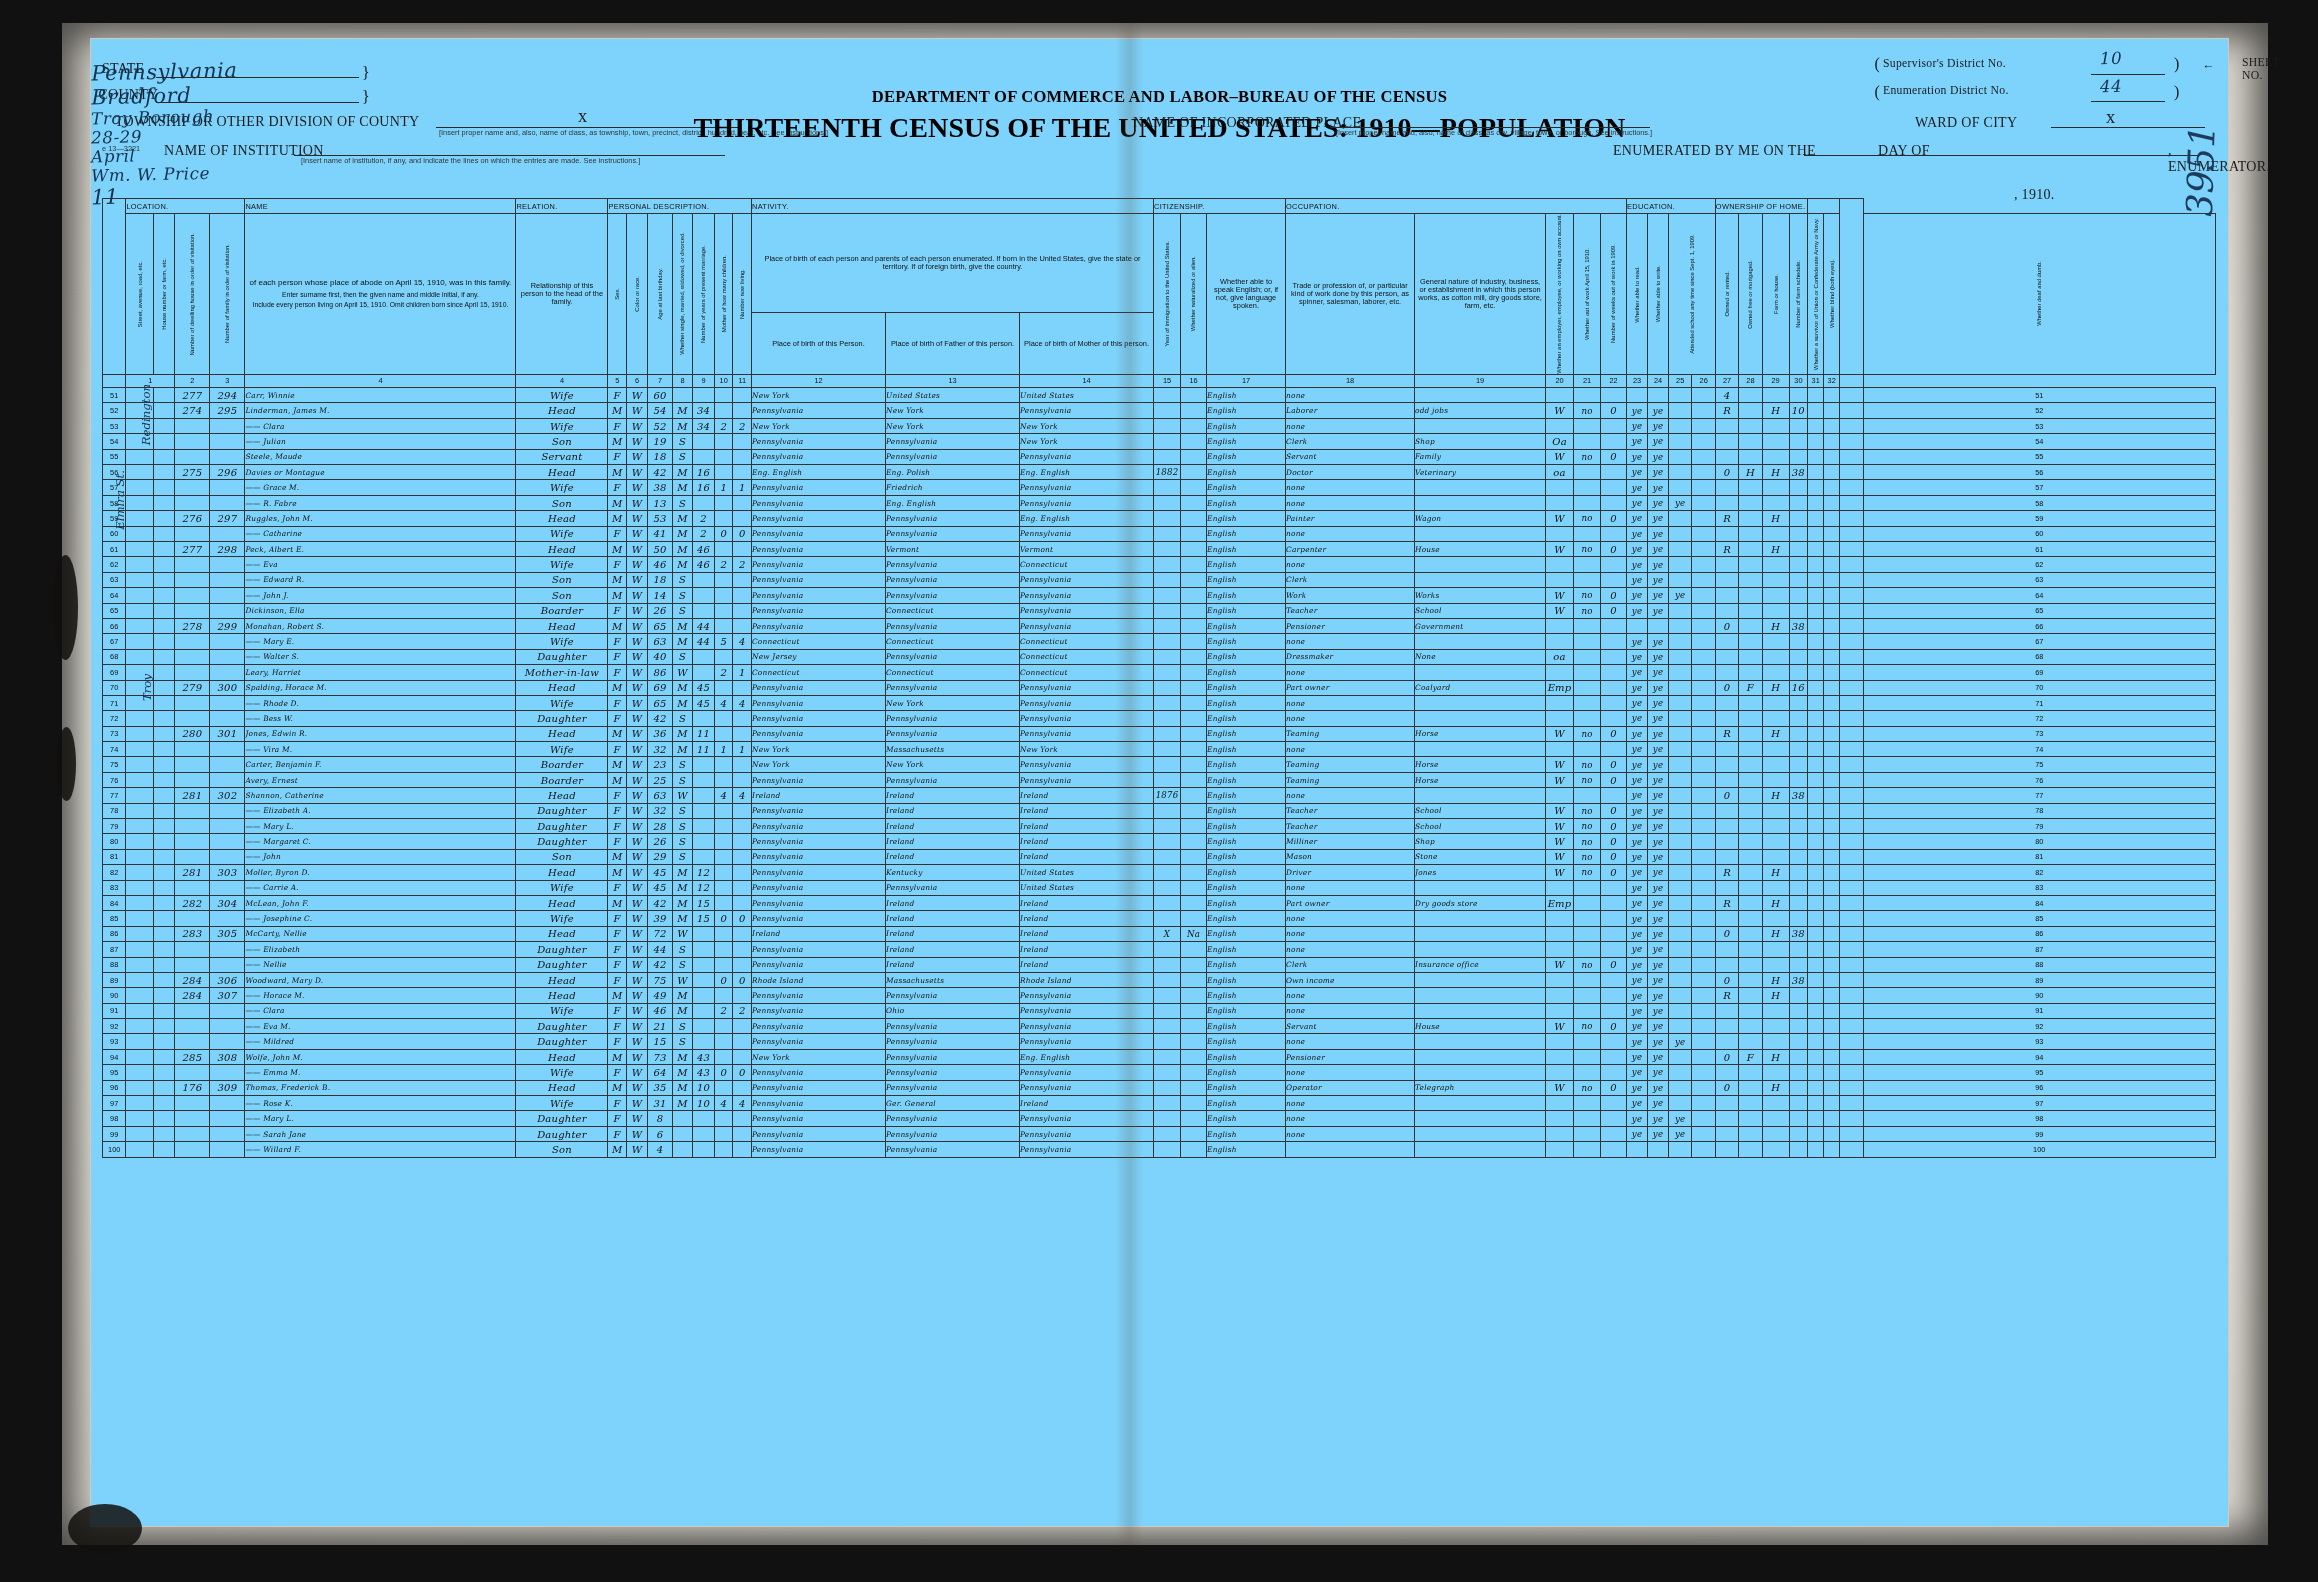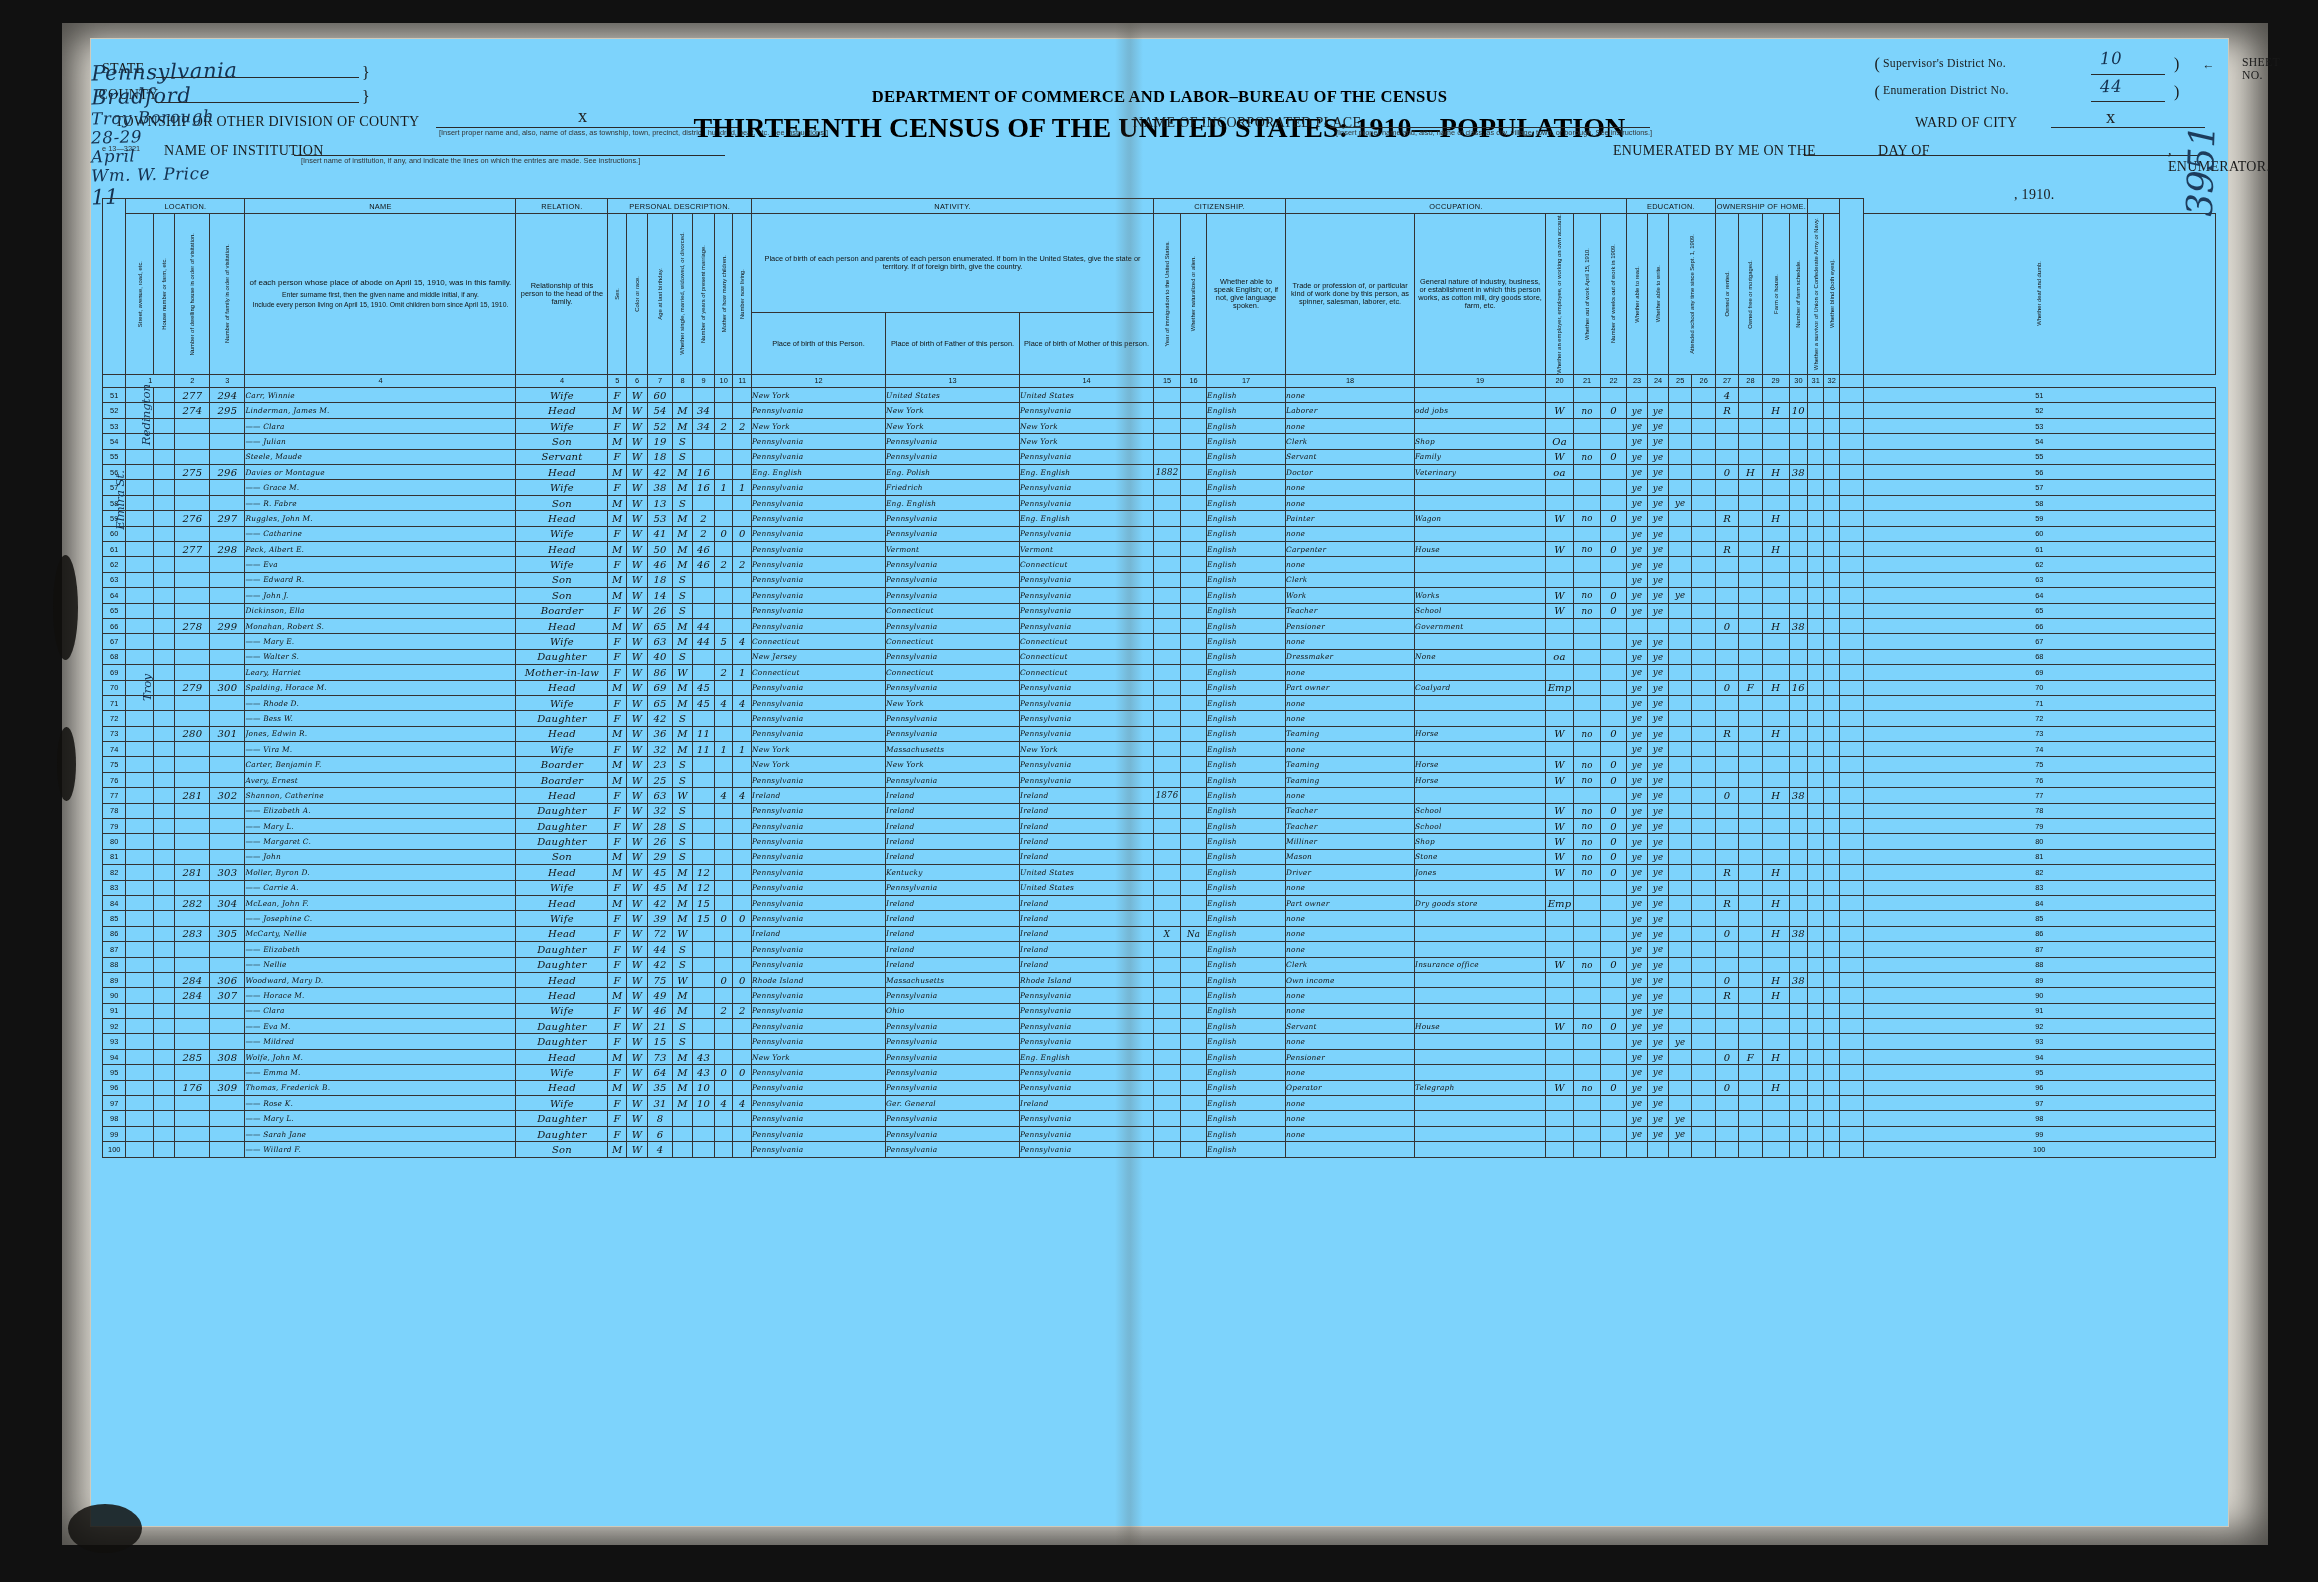--- a/index.html
+++ b/index.html
@@ -59,21 +59,21 @@
     table-layout:fixed;
   }
   table.census td, table.census th{
     border:0.8px solid #333;
     padding:0;
     vertical-align:middle;
     font-size:7.4px;
     color:#111;
   }
   .grp{
-    text-align:center;font-family:"Liberation Sans",sans-serif;
+    text-align:left;font-family:"Liberation Sans",sans-serif;
     font-size:9.2px;letter-spacing:0.3px;font-weight:normal;height:13.6px;
   }
   .sub{
     font-family:"Liberation Sans",sans-serif;font-size:6.5px;
     text-align:center;line-height:1.05;color:#222;
     padding:0.6px 0.6px;
   }
   .vert{
     writing-mode:vertical-rl;transform:rotate(180deg);
     font-size:5.9px;line-height:1.05;white-space:nowrap;

